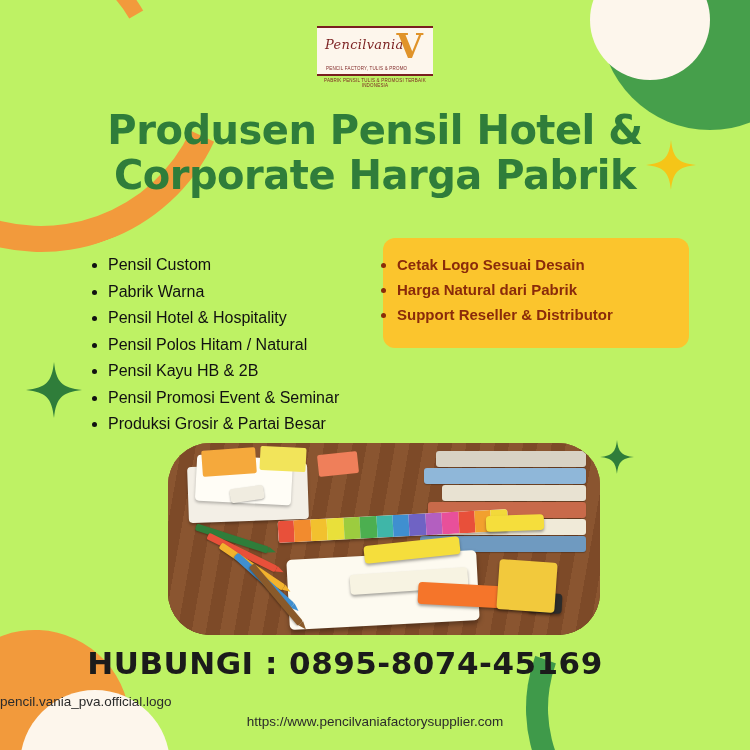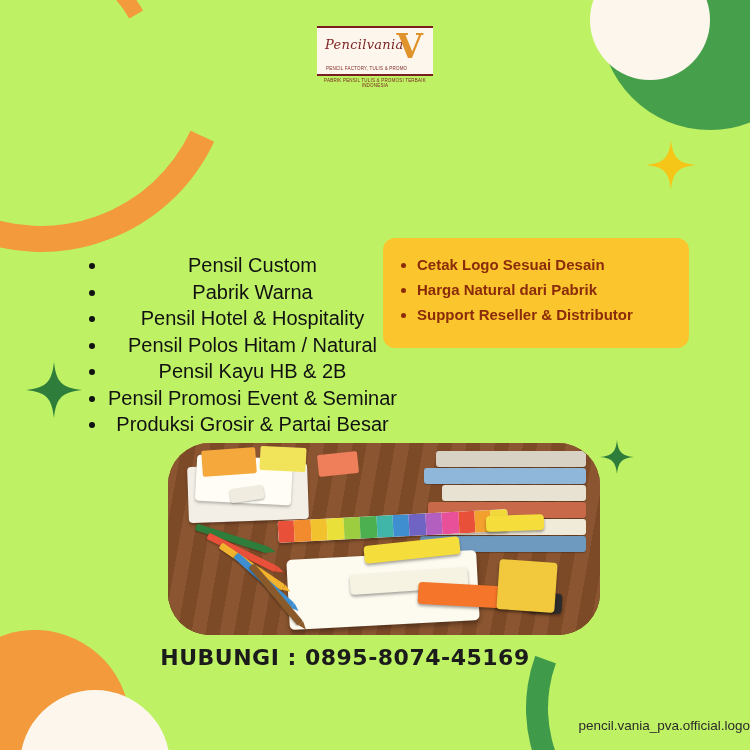--- a/index.html
+++ b/index.html
@@ -197,39 +197,38 @@
   .left-list {
     position: absolute;
     left: 86px;
     top: 252px;
     margin: 0;
     padding-left: 22px;
     list-style: disc;
     color: #111;
   }
   .left-list li {
-    font-size: 20px;
+    font-size: 16px;
     line-height: 26.5px;
     color: #111;
-    text-align: center;
   }
 
   
   .yellow-card {
     position: absolute;
     left: 383px;
     top: 238px;
     width: 306px;
     height: 110px;
     background: #fbc52d;
     border-radius: 12px;
   }
   .yellow-list {
     margin: 0;
-    padding: 14px 10px 0 34px;
+    padding: 14px 10px 0 14px;
     list-style: disc;
     color: #a84a10;
   }
   .yellow-list li {
     font-size: 15px;
     font-weight: bold;
     line-height: 25px;
     color: #8a2b0a;
   }
 
@@ -355,33 +354,32 @@
 
   
   .hubungi {
     position: absolute;
     left: 0;
     top: 645px;
     width: 690px;
     text-align: center;
     font-family: "DejaVu Sans", sans-serif;
     font-weight: bold;
-    font-size: 22px;
+    font-size: 31px;
     color: #1b1b1b;
     letter-spacing: 0.5px;
   }
   .social {
     position: absolute;
     left: 0;
     top: 694px;
     width: 750px;
-    text-align: right;
+    text-align: left;
     font-size: 13.5px;
     color: #2b2b2b;
-    margin-top: 24px;
   }
   .website {
     position: absolute;
     left: 0;
     top: 714px;
     width: 750px;
     text-align: center;
     font-size: 13.5px;
     color: #2b2b2b;
   }
@@ -418,20 +416,24 @@
 
   <div class="logo-wrap">
     <div class="logo-box">
       <span class="logo-script">Pencilvania</span>
       <span class="logo-v">V</span>
       <span class="logo-sub1">PENCIL FACTORY, TULIS &amp; PROMO</span>
     </div>
     <div class="logo-sub2">PABRIK PENSIL TULIS &amp; PROMOSI TERBAIK INDONESIA</div>
   </div>
 
+  <div class="headline">
+    <span>Produsen Pensil Hotel &amp;</span>
+    <span class="l2">Corporate Harga Pabrik</span>
+  </div>
 
   <ul class="left-list">
     <li>Pensil Custom</li>
     <li>Pabrik Warna</li>
     <li>Pensil Hotel &amp; Hospitality</li>
     <li>Pensil Polos Hitam / Natural</li>
     <li>Pensil Kayu HB &amp; 2B</li>
     <li>Pensil Promosi Event &amp; Seminar</li>
     <li>Produksi Grosir &amp; Partai Besar</li>
   </ul>
@@ -493,14 +495,15 @@
     <div class="highlighter" style="left:196px;top:98px;width:96px;height:18px;background:#f5de3c;transform:rotate(-6deg);"></div>
     <div class="highlighter" style="left:182px;top:128px;width:118px;height:20px;background:#f7f3e2;transform:rotate(-4deg);"></div>
     <div class="highlighter" style="left:250px;top:142px;width:120px;height:22px;background:#f5752a;transform:rotate(3deg);"></div>
     <div class="highlighter" style="left:360px;top:150px;width:34px;height:20px;background:#2b2b2b;transform:rotate(3deg);"></div>
     <div class="highlighter" style="left:318px;top:72px;width:58px;height:16px;background:#f5de3c;transform:rotate(-2deg);"></div>
     <div class="highlighter" style="left:330px;top:118px;width:58px;height:50px;background:#f2c93c;transform:rotate(4deg);"></div>
   </div>
 
   <div class="hubungi">HUBUNGI : 0895-8074-45169</div>
   <div class="social">pencil.vania_pva.official.logo</div>
+  <div class="website">https://www.pencilvaniafactorysupplier.com</div>
 
 </div>
 
 </body></html>

